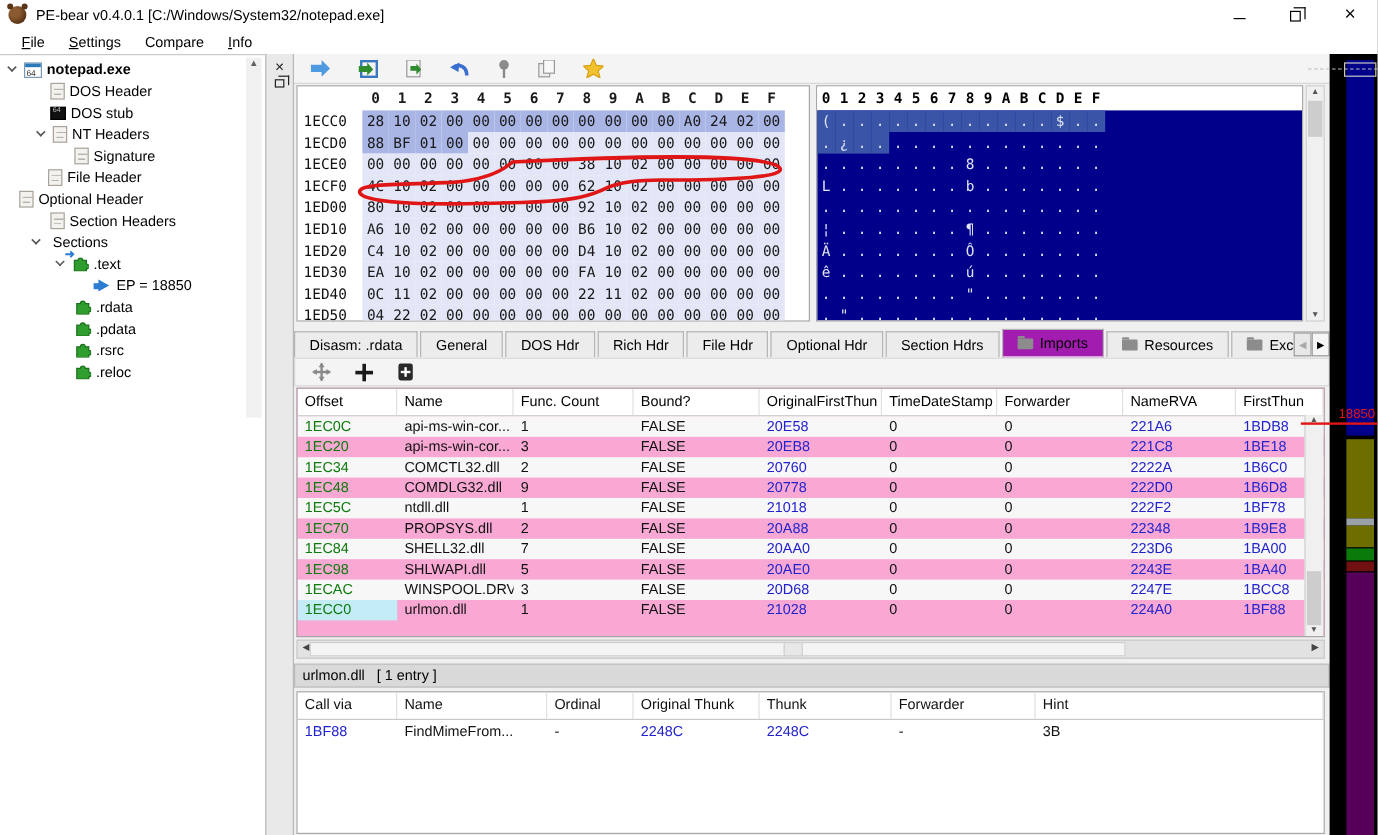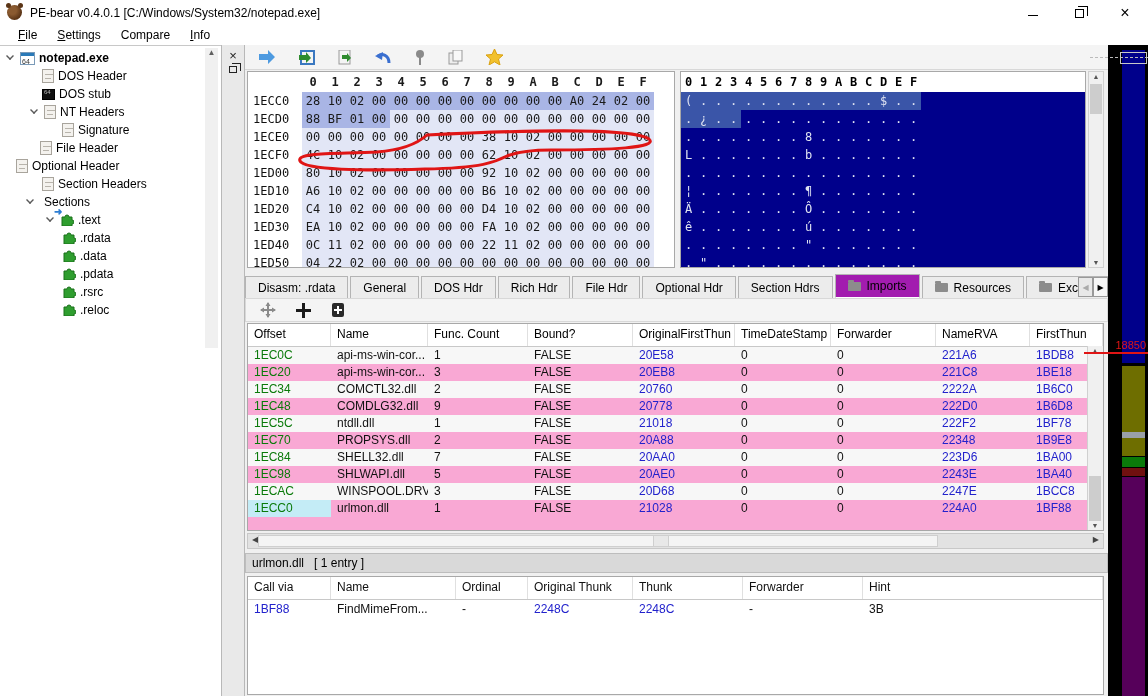--- a/index.html
+++ b/index.html
@@ -201,33 +201,31 @@
         <span class="chev"></span>
         <span class="lbl">Sections</span>
       </div>
       <div class="tree-item" style="padding-left: 46px;">
         <span class="chev"></span>
         <span class="ico"><svg width="14" height="14">
             <path d="M2 5 h3 a2 2 0 1 1 4 0 h3 v3 a2 2 0 1 1 0 4 v2 h-10 z" fill="#2f9e2f" stroke="#1a701a"></path>
           </svg><span class="tiny-arrow">➜</span></span>
         <span class="lbl">.text</span>
       </div>
+      <div class="tree-item" style="padding-left: 66px;">
+        <span class="chev-space"></span>
+        <span class="ep-arrow"></span>
+        <span class="lbl">EP = 18850</span>
+      </div>
       <div class="tree-item" style="padding-left: 46px;">
         <span class="chev-space"></span>
         <span class="ico"><svg width="14" height="14">
             <path d="M2 5 h3 a2 2 0 1 1 4 0 h3 v3 a2 2 0 1 1 0 4 v2 h-10 z" fill="#2f9e2f" stroke="#1a701a"></path>
           </svg></span>
         <span class="lbl">.rdata</span>
-      </div>
-      <div class="tree-item" style="padding-left: 46px;">
-        <span class="chev-space"></span>
-        <span class="ico"><svg width="14" height="14">
-            <path d="M2 5 h3 a2 2 0 1 1 4 0 h3 v3 a2 2 0 1 1 0 4 v2 h-10 z" fill="#2f9e2f" stroke="#1a701a"></path>
-          </svg></span>
-        <span class="lbl">.data</span>
       </div>
       <div class="tree-item" style="padding-left: 46px;">
         <span class="chev-space"></span>
         <span class="ico"><svg width="14" height="14">
             <path d="M2 5 h3 a2 2 0 1 1 4 0 h3 v3 a2 2 0 1 1 0 4 v2 h-10 z" fill="#2f9e2f" stroke="#1a701a"></path>
           </svg></span>
         <span class="lbl">.pdata</span>
       </div>
       <div class="tree-item" style="padding-left: 46px;">
         <span class="chev-space"></span>

